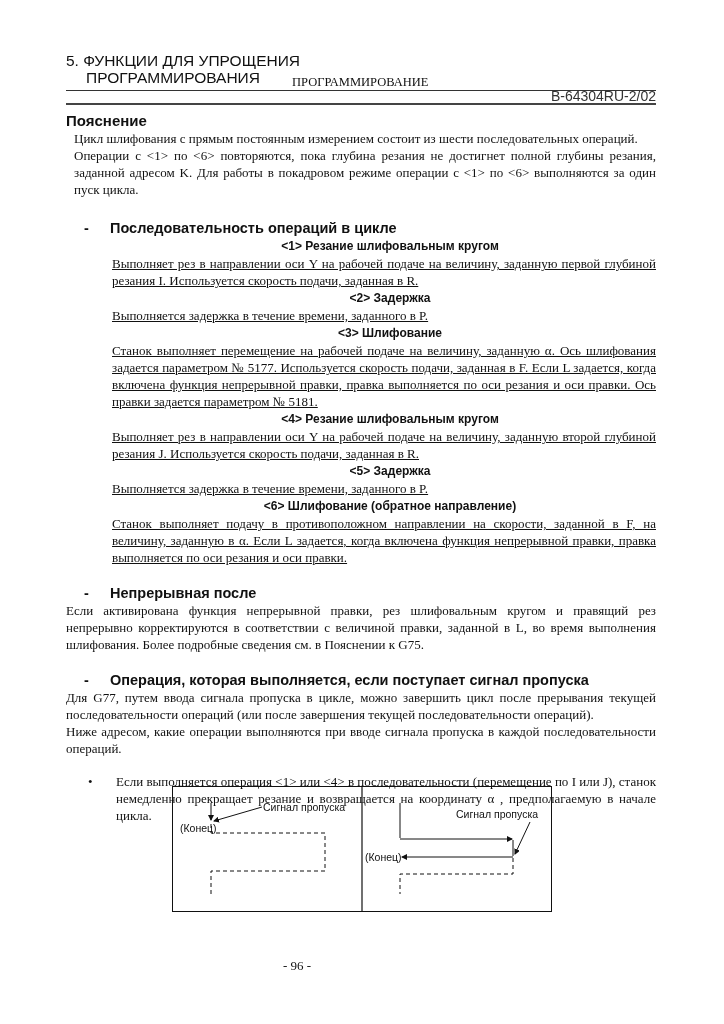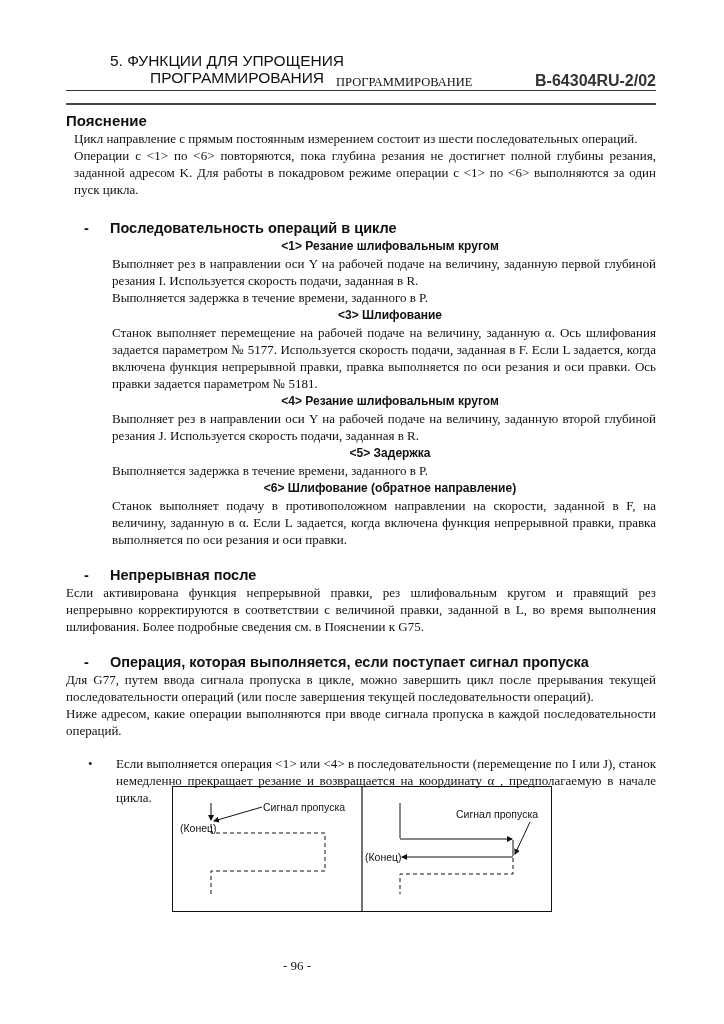--- a/index.html
+++ b/index.html
@@ -1,65 +1,66 @@
 <!DOCTYPE html>
 <html><head>
 <meta charset="utf-8">
 <style>
   html, body { margin:0; padding:0; background:#fff; }
   body { width:724px; height:1024px; position:relative; overflow:hidden; color:#111; }
-  .sans { font-family: "Liberation Sans", sans-serif; margin-left: 44px; }
+  .sans { font-family: "Liberation Sans", sans-serif; }
   .serif { font-family: "Liberation Serif", serif; }
   .abs { position:absolute; }
 
   #hdr-chapter { left:66px; top:52px; font-size:15.5px; line-height:17px; }
-  #hdr-chapter .l2 { padding-left:20px; display:block;text-align:center; }
+  #hdr-chapter .l2 { padding-left:20px; display:block; }
   #hdr-section { left:292px; top:75px; font-size:12.5px;font-family:Liberation Serif, serif; }
-  #hdr-doc { right:68px; top:72px; font-size:16px; color:#333;font-weight:bold; }
+  #hdr-doc { right:68px; top:88px; font-size:14px; color:#333; }
   #hdr-line { left:66px; top:90px; width:590px; height:1px; background:#333; }
   #hdr-heavy { left:66px; top:103px; width:590px; height:2px; background:#444; }
 
   #content { left:66px; top:106px; width:590px; }
   .h1 { font-family:"Liberation Sans", sans-serif; font-weight:bold; font-size:15px; margin:0; line-height:19px; }
   .p { font-family:"Liberation Serif", serif; font-size:13px; line-height:17px; text-align:justify; margin:0; }
   .ind { padding-left:8px; }
   .h2 { font-family:"Liberation Sans", sans-serif; font-size:14.5px; line-height:18px; margin:0; position:relative; padding-left:44px; }
   .h2 .dash { position:absolute; left:18px; top:0; }
   .h3 { font-family:"Liberation Sans", sans-serif; font-weight:bold; font-size:12px; line-height:18px; margin:0; padding-left:58px;text-align:center; }
-  .sub { padding-left:46px; }
+  .sub { padding-left:46px;text-decoration:underline; }
   .bullet { position:relative; padding-left:50px; }
   .bullet .dot { position:absolute; left:22px; top:0; }
 
   #diagram { left:172px; top:786px; width:380px; height:126px; }
   #page-num { left:0; width:594px; text-align:center; top:958px; font-size:13px; }
 </style>
 </head>
 <body>
 
 <div class="abs sans" id="hdr-chapter">
   <span>5. ФУНКЦИИ ДЛЯ УПРОЩЕНИЯ</span>
   <span class="l2">ПРОГРАММИРОВАНИЯ</span>
 </div>
 <div class="abs sans" id="hdr-section">ПРОГРАММИРОВАНИЕ</div>
 <div class="abs sans" id="hdr-doc">B-64304RU-2/02</div>
 <div class="abs" id="hdr-line"></div>
 <div class="abs" id="hdr-heavy"></div>
 
 <div class="abs" id="content">
   <h1 class="h1" style="margin-top:5px">Пояснение</h1>
-  <p class="p ind">Цикл направление с прямым постоянным измерением состоит из шести последовательных операций.</p>
+  <p class="p ind">Цикл шлифования с прямым постоянным измерением состоит из шести последовательных операций.</p>
   <p class="p ind">Операции с &lt;1&gt; по &lt;6&gt; повторяются, пока глубина резания не достигнет полной глубины резания, заданной адресом K. Для работы в покадровом режиме операции с &lt;1&gt; по &lt;6&gt; выполняются за один пуск цикла.</p>
 
   <h2 class="h2" style="margin-top:21px">
     <span class="dash">-</span>
     <span>Последовательность операций в цикле</span>
   </h2>
 
   <div class="h3">&lt;1&gt;  Резание шлифовальным кругом</div>
   <p class="p sub">Выполняет рез в направлении оси Y на рабочей подаче на величину, заданную первой глубиной резания I. Используется скорость подачи, заданная в R.</p>
+  <div class="h3">&lt;2&gt;  Задержка</div>
   <p class="p sub">Выполняется задержка в течение времени, заданного в P.</p>
   <div class="h3">&lt;3&gt;  Шлифование</div>
   <p class="p sub">Станок выполняет перемещение на рабочей подаче на величину, заданную α. Ось шлифования задается параметром № 5177. Используется скорость подачи, заданная в F. Если L задается, когда включена функция непрерывной правки, правка выполняется по оси резания и оси правки. Ось правки задается параметром № 5181.</p>
   <div class="h3">&lt;4&gt;  Резание шлифовальным кругом</div>
   <p class="p sub">Выполняет рез в направлении оси Y на рабочей подаче на величину, заданную второй глубиной резания J. Используется скорость подачи, заданная в R.</p>
   <div class="h3">&lt;5&gt;  Задержка</div>
   <p class="p sub">Выполняется задержка в течение времени, заданного в P.</p>
   <div class="h3">&lt;6&gt;  Шлифование (обратное направление)</div>
   <p class="p sub">Станок выполняет подачу в противоположном направлении на скорости, заданной в F, на величину, заданную в α. Если L задается, когда включена функция непрерывной правки, правка выполняется по оси резания и оси правки.</p>
 

